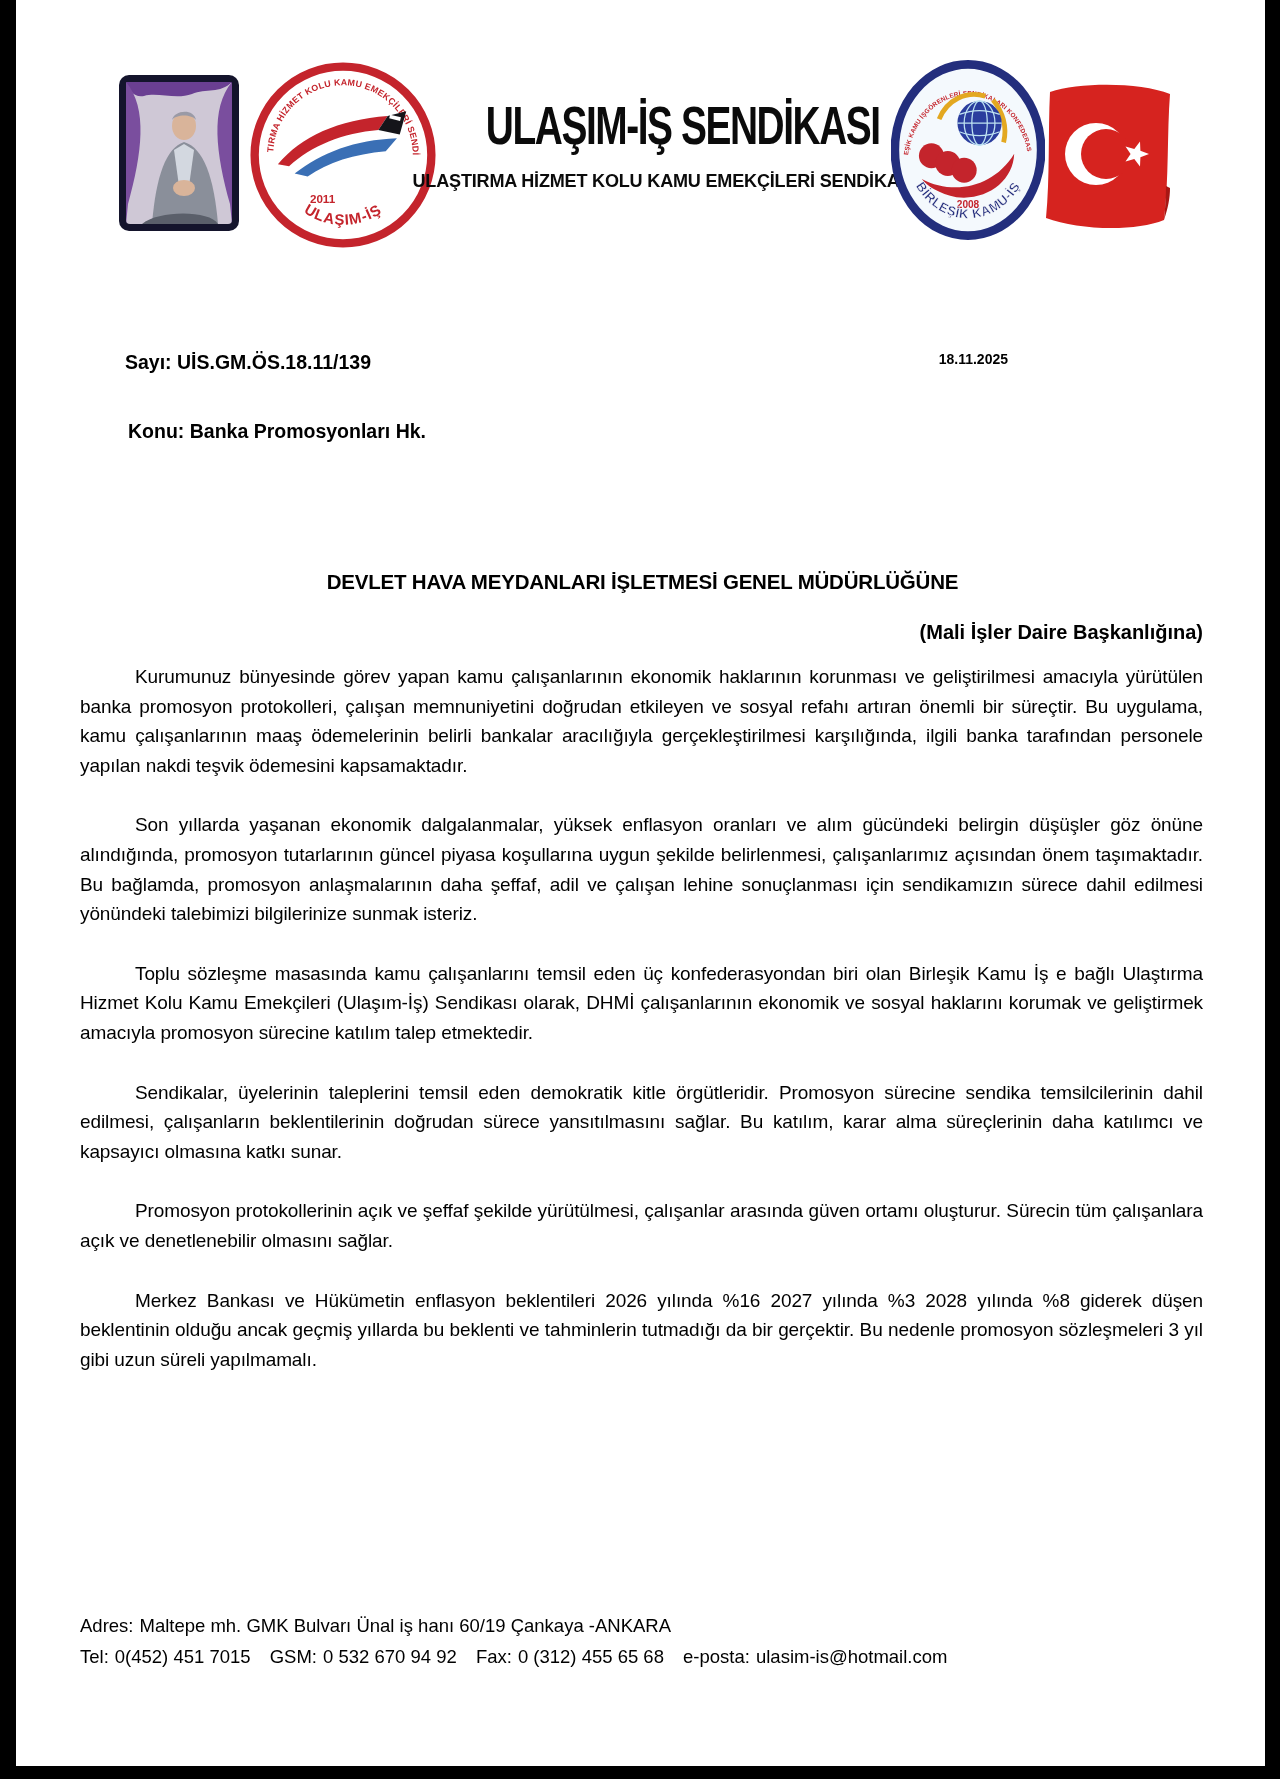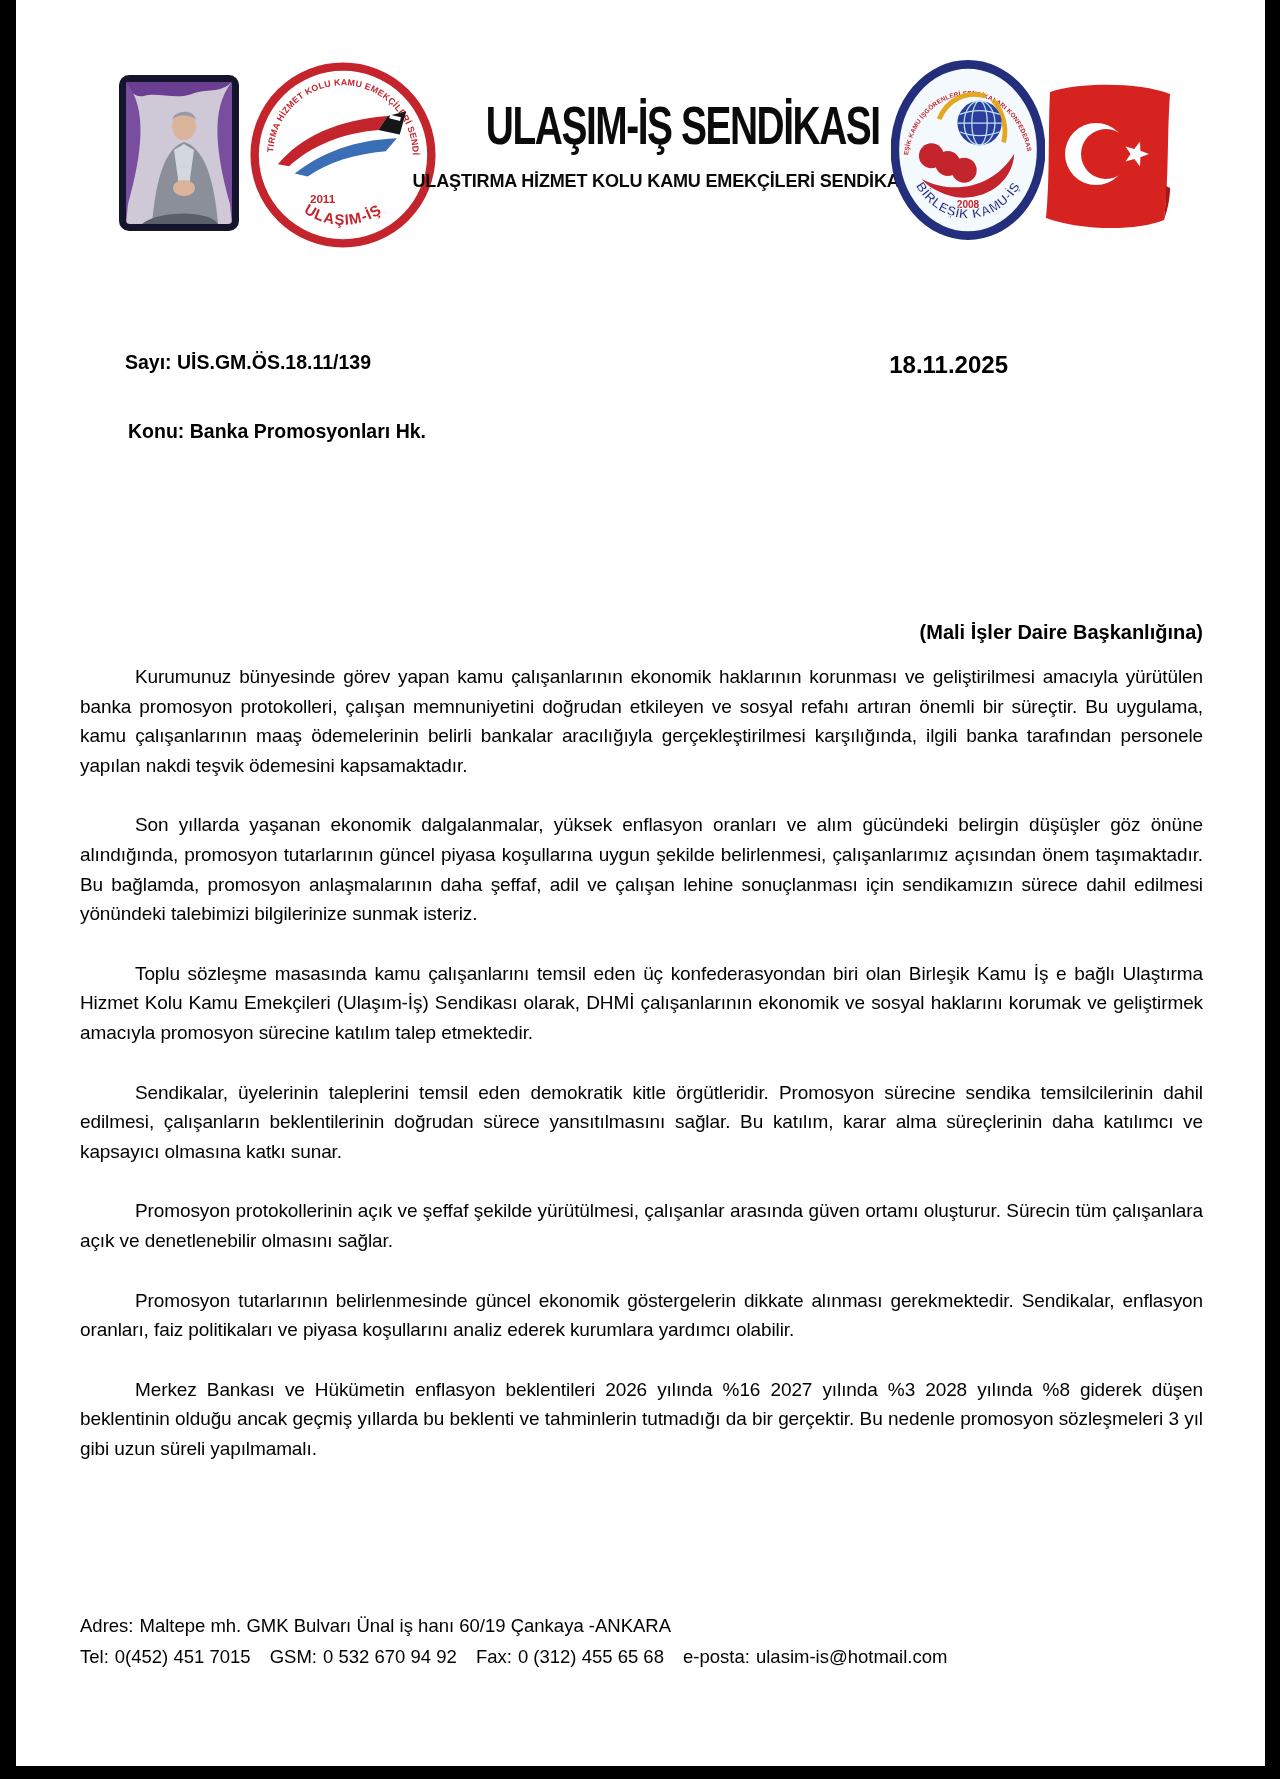--- a/index.html
+++ b/index.html
@@ -27,21 +27,21 @@
     position:absolute; left:400px; top:170px; width:500px;
     font-size:19px; font-weight:800; white-space:nowrap; text-align:center;
     transform:scaleX(.95); transform-origin:center; letter-spacing:-0.2px;
     color:#0b0b0b;
   }
   .hdr-confedlogo{ position:absolute; left:891px; top:60px; width:154px; height:180px; }
   .hdr-flag     { position:absolute; left:1040px; top:80px; width:138px; height:152px; }
 
   
   .meta-sayi { position:absolute; left:125px; top:351px; font-size:19.5px; font-weight:700; }
-  .meta-date { position:absolute; top:351px; right:272px; font-size:24px; font-weight:700; }
+  .meta-date { position:absolute; top:351px; right:272px; font-size:14px; font-weight:700; }
   .meta-konu { position:absolute; left:128px; top:388px; font-size:19.5px; font-weight:700;margin-top:32px; }
 
   
   .doc-title {
     position:absolute; left:82px; top:570px; width:1121px; text-align:center;
     font-size:20.5px; font-weight:700; letter-spacing:-0.2px;
   }
   .doc-subtitle {
     position:absolute; left:82px; top:621px; width:1121px; text-align:right;
     font-size:20px; font-weight:700;
@@ -151,29 +151,29 @@
       <circle cx="56" cy="74" r="31" fill="#ffffff"></circle>
       <circle cx="66" cy="74" r="25" fill="#d6231f"></circle>
       <polygon fill="#ffffff" points="109,74 100.4,77.2 100,86.4 94.3,79.1 85.5,81.6 90.6,74 85.5,66.4 94.3,68.9 100,61.6 100.4,70.8"></polygon>
     </svg>
   </div>
 
   <div class="meta-sayi">Sayı: UİS.GM.ÖS.18.11/139</div>
   <div class="meta-date">18.11.2025</div>
   <div class="meta-konu">Konu: Banka Promosyonları Hk.</div>
 
+  <div class="doc-title">DEVLET HAVA MEYDANLARI İŞLETMESİ GENEL MÜDÜRLÜĞÜNE</div>
   <div class="doc-subtitle">(Mali İşler Daire Başkanlığına)</div>
 
   <div class="body-text">
     <p>Kurumunuz bünyesinde görev yapan kamu çalışanlarının ekonomik haklarının korunması ve geliştirilmesi amacıyla yürütülen banka promosyon protokolleri, çalışan memnuniyetini doğrudan etkileyen ve sosyal refahı artıran önemli bir süreçtir. Bu uygulama, kamu çalışanlarının maaş ödemelerinin belirli bankalar aracılığıyla gerçekleştirilmesi karşılığında, ilgili banka tarafından personele yapılan nakdi teşvik ödemesini kapsamaktadır.</p>
     <p>Son yıllarda yaşanan ekonomik dalgalanmalar, yüksek enflasyon oranları ve alım gücündeki belirgin düşüşler göz önüne alındığında, promosyon tutarlarının güncel piyasa koşullarına uygun şekilde belirlenmesi, çalışanlarımız açısından önem taşımaktadır. Bu bağlamda, promosyon anlaşmalarının daha şeffaf, adil ve çalışan lehine sonuçlanması için sendikamızın sürece dahil edilmesi yönündeki talebimizi bilgilerinize sunmak isteriz.</p>
     <p>Toplu sözleşme masasında kamu çalışanlarını temsil eden üç konfederasyondan biri olan Birleşik Kamu İş e bağlı Ulaştırma Hizmet Kolu Kamu Emekçileri (Ulaşım-İş) Sendikası olarak, DHMİ çalışanlarının ekonomik ve sosyal haklarını korumak ve geliştirmek amacıyla promosyon sürecine katılım talep etmektedir.</p>
     <p>Sendikalar, üyelerinin taleplerini temsil eden demokratik kitle örgütleridir. Promosyon sürecine sendika temsilcilerinin dahil edilmesi, çalışanların beklentilerinin doğrudan sürece yansıtılmasını sağlar. Bu katılım, karar alma süreçlerinin daha katılımcı ve kapsayıcı olmasına katkı sunar.</p>
     <p>Promosyon protokollerinin açık ve şeffaf şekilde yürütülmesi, çalışanlar arasında güven ortamı oluşturur. Sürecin tüm çalışanlara açık ve denetlenebilir olmasını sağlar.</p>
-    <p>Promosyon tutarlarının belirlenmesinde güncel ekonomik göstergelerin dikkate alınması gerekmektedir. Sendikalar, enflasyon oranları, faiz politikaları ve piyasa koşullarını analiz ederek kurumlara yardımcı olabilir.</p>
     <p>Merkez Bankası ve Hükümetin enflasyon beklentileri 2026 yılında %16 2027 yılında %3 2028 yılında %8 giderek düşen beklentinin olduğu ancak geçmiş yıllarda bu beklenti ve tahminlerin tutmadığı da bir gerçektir. Bu nedenle promosyon sözleşmeleri 3 yıl gibi uzun süreli yapılmamalı.</p>
   </div>
 
   <div class="footer">
     <div>
       <span class="b">Adres:</span><span class="sp"></span><span class="b">Maltepe mh. GMK Bulvarı Ünal iş hanı 60/19 Çankaya -ANKARA</span>
     </div>
     <div>
       <span class="b">Tel:</span><span class="sp"></span><span>0(452) 451 7015</span><span class="gap"></span>
       <span class="b">GSM:</span><span class="sp"></span><span>0 532 670 94 92</span><span class="gap"></span>

